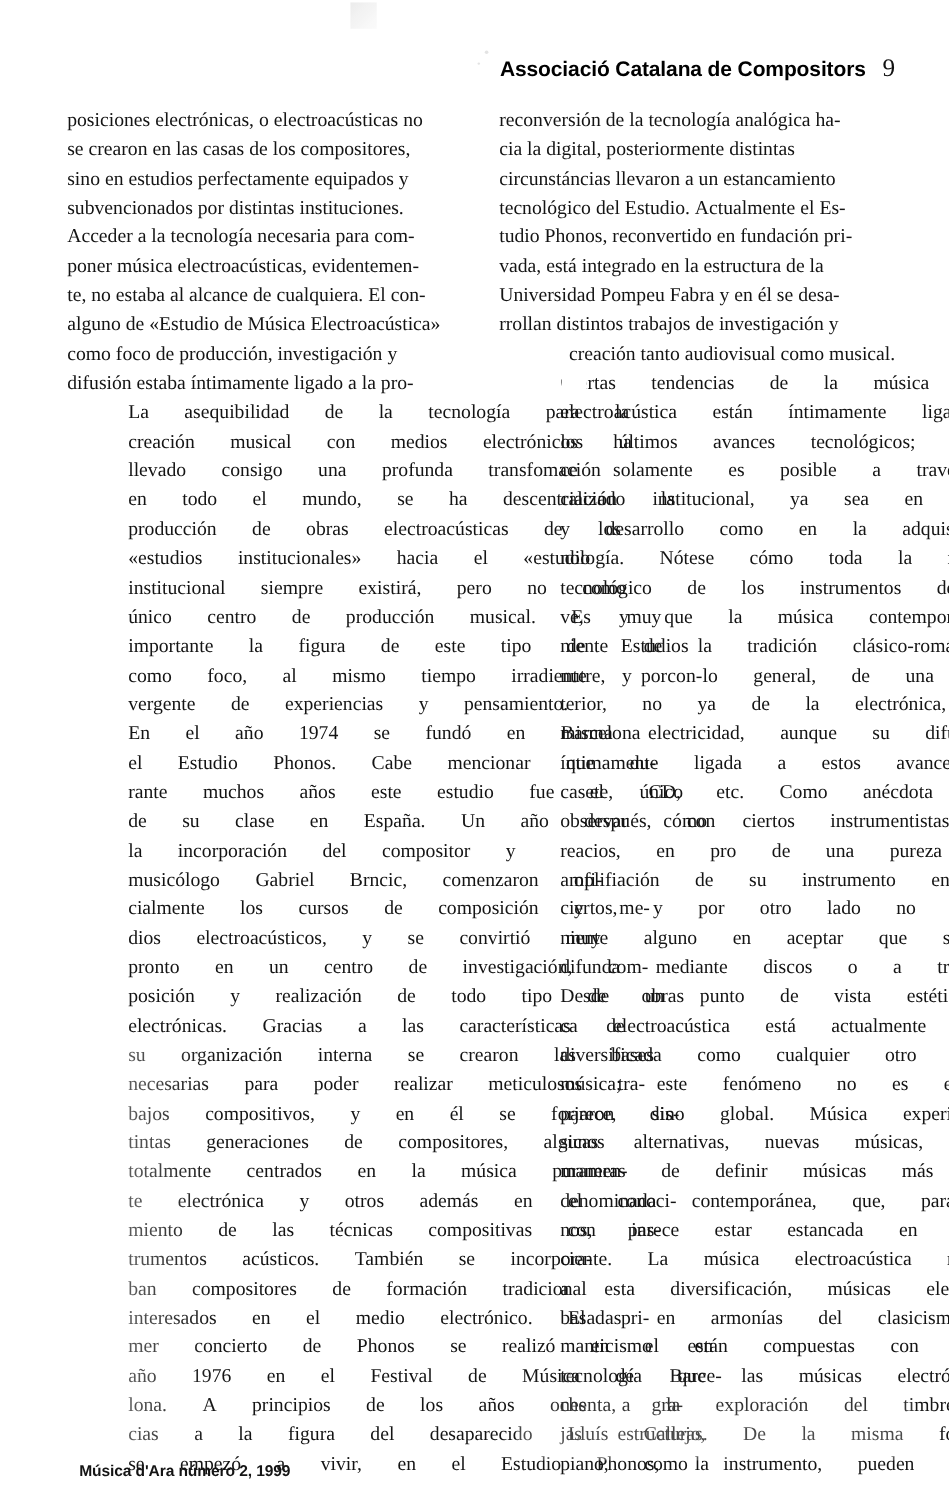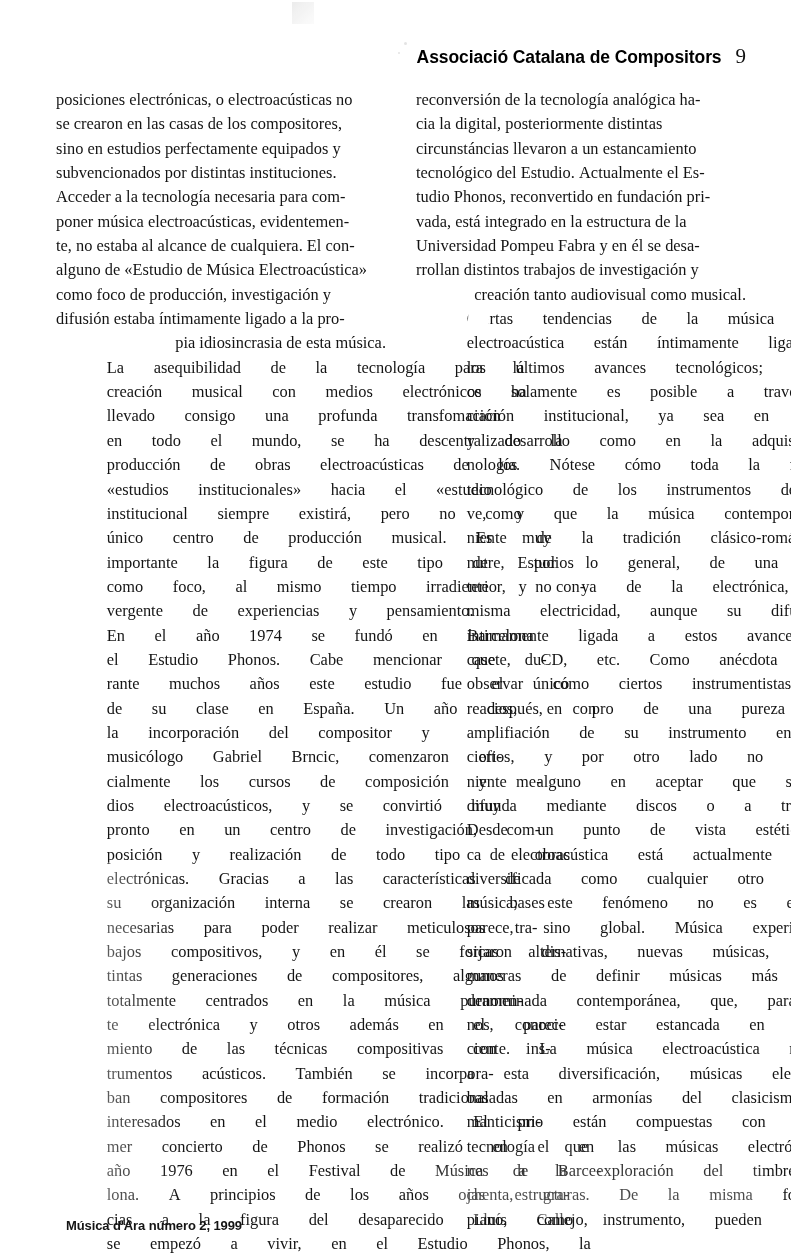--- a/index.html
+++ b/index.html
@@ -182,21 +182,20 @@
           <span class="ln"><span class="w">posiciones</span> <span class="w">electrónicas,</span> <span class="w">o</span> <span class="w">electroacústicas</span> <span class="w">no</span></span>
           <span class="ln"><span class="w">se</span> <span class="w">crearon</span> <span class="w">en</span> <span class="w">las</span> <span class="w">casas</span>  <span class="w">de</span> <span class="w">los</span> <span class="w">compositores,</span></span>
           <span class="ln"><span class="w">sino</span> <span class="w">en</span> <span class="w">estudios</span> <span class="w">perfectamente</span> <span class="w">equipados</span> <span class="w">y</span></span>
           <span class="ln"><span class="w">subvencionados</span> <span class="w">por</span> <span class="w">distintas</span> <span class="w">instituciones.</span></span>
           <span class="ln"><span class="w">Acceder</span> <span class="w">a</span> <span class="w">la</span> <span class="w">tecnología</span>  <span class="w">necesaria</span> <span class="w">para</span> <span class="w">com-</span></span>
           <span class="ln"><span class="w">poner</span> <span class="w">música</span> <span class="w">electroacústicas,</span>  <span class="w">evidentemen-</span></span>
           <span class="ln"><span class="w">te,</span>  <span class="w">no</span> <span class="w">estaba</span> <span class="w">al</span> <span class="w">alcance</span> <span class="w">de</span> <span class="w">cualquiera.</span> <span class="w">El</span> <span class="w">con-</span></span>
           <span class="ln"><span class="w">alguno</span> <span class="w">de</span> <span class="w">«Estudio</span> <span class="w">de</span> <span class="w">Música</span> <span class="w">Electroacústica»</span></span>
           <span class="ln"><span class="w">como</span> <span class="w">foco</span> <span class="w">de</span> <span class="w">producción,</span>  <span class="w">investigación</span> <span class="w">y</span></span>
           <span class="ln"><span class="w">difusión</span> <span class="w">estaba</span> <span class="w">íntimamente</span> <span class="w">ligado</span> <span class="w">a</span> <span class="w">la</span> <span class="w">pro-</span></span>
-          <span class="ln last"><span class="w">pia</span> <span class="w">idiosincrasia</span> <span class="w">de</span> <span class="w">esta</span> <span class="w">música.</span></span>
         </p>
         <p class="indent">
           <span class="ln"><span class="w">La</span> <span class="w">asequibilidad</span> <span class="w">de</span> <span class="w">la</span> <span class="w">tecnología</span> <span class="w">para</span> <span class="w">la</span></span>
           <span class="ln"><span class="w">creación</span> <span class="w">musical</span> <span class="w">con</span> <span class="w">medios</span> <span class="w">electrónicos</span> <span class="w">ha</span></span>
           <span class="ln"><span class="w">llevado</span> <span class="w">consigo</span> <span class="w">una</span> <span class="w">profunda</span> <span class="w">transfomación</span></span>
           <span class="ln"><span class="w">en</span> <span class="w">todo</span> <span class="w">el</span> <span class="w">mundo,</span> <span class="w">se</span> <span class="w">ha</span>  <span class="w">descentralizado</span>  <span class="w">la</span></span>
           <span class="ln"><span class="w">producción</span> <span class="w">de</span> <span class="w">obras</span> <span class="w">electroacústicas</span> <span class="w">de</span>  <span class="w">los</span></span>
           <span class="ln"><span class="w">«estudios</span> <span class="w">institucionales»</span>  <span class="w">hacia</span> <span class="w">el</span> <span class="w">«estudio</span></span>
           <span class="ln"><span class="w">institucional</span> <span class="w">siempre</span> <span class="w">existirá,</span>  <span class="w">pero</span> <span class="w">no</span> <span class="w">como</span></span>
           <span class="ln"><span class="w">único</span> <span class="w">centro</span> <span class="w">de</span> <span class="w">producción</span> <span class="w">musical.</span> <span class="w">Es</span> <span class="w">muy</span></span>

